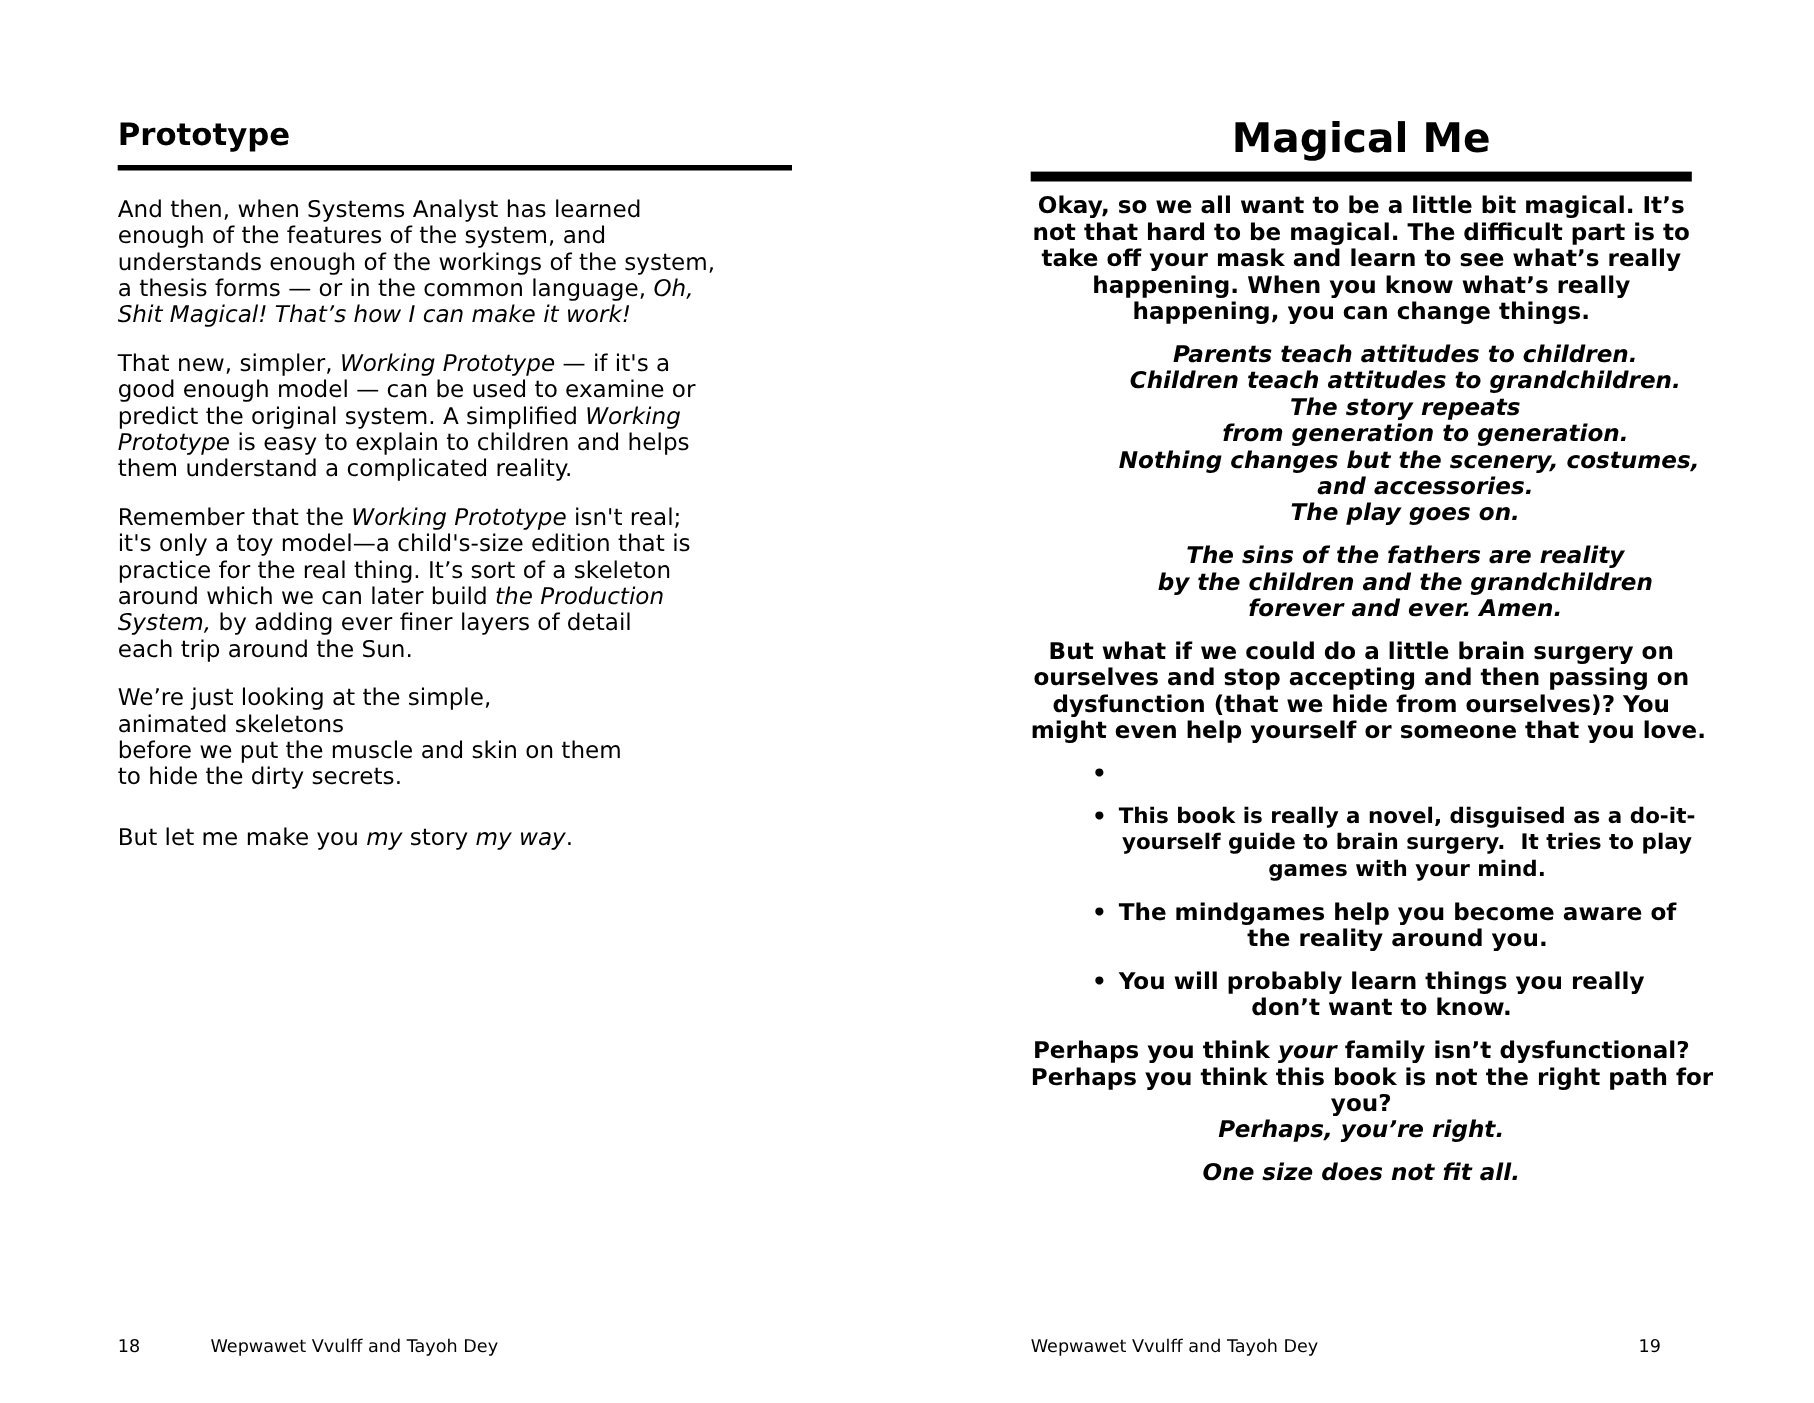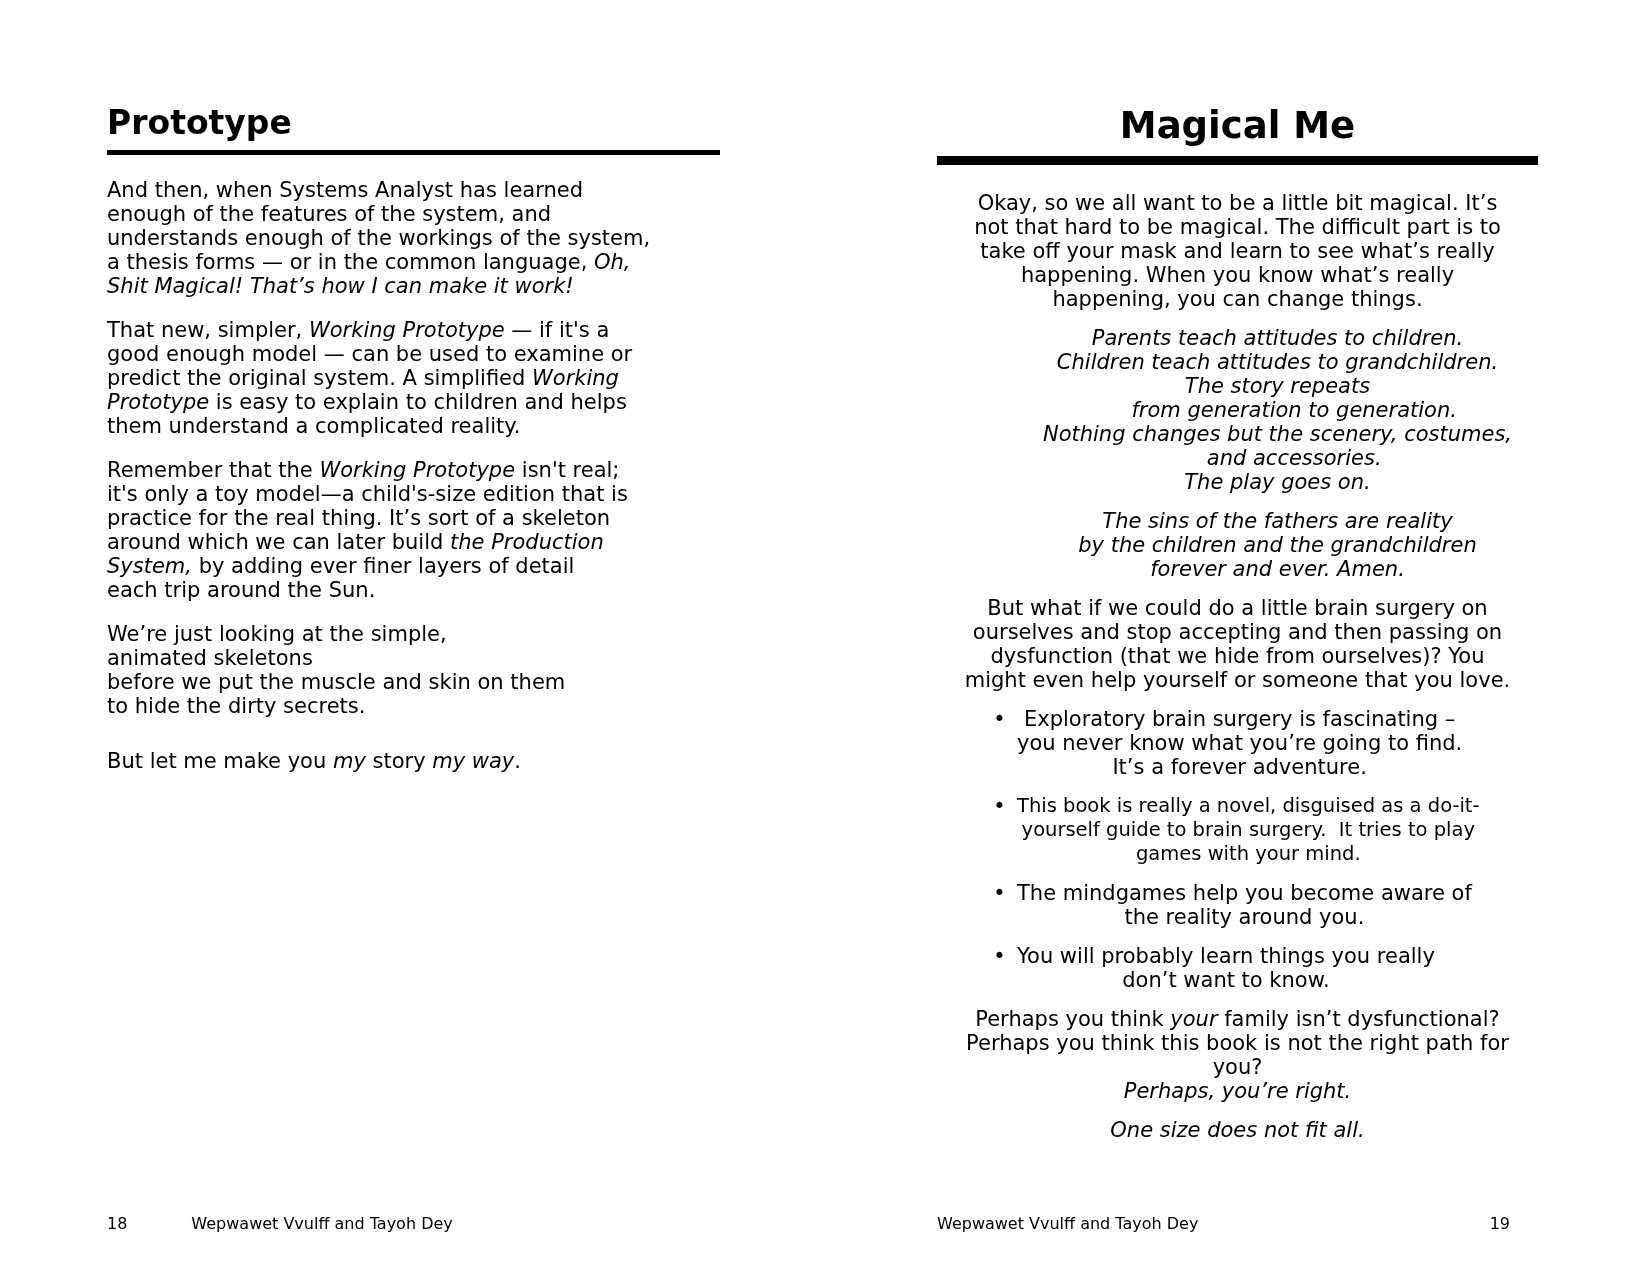--- a/index.html
+++ b/index.html
@@ -10,29 +10,29 @@
     color: #000000;
     font-family: "DejaVu Sans", "Liberation Sans", sans-serif;
     position: relative;
     overflow: hidden;
   }
   .page { position: absolute; top: 104px; }
   .page-left  { left: 107px; width: 613px; }
   .page-right { left: 937px; width: 601px; text-align: center; }
 
   .page-title { margin: 0; font-weight: bold; letter-spacing: 0; }
-  .page-left  .page-title { font-size: 33px; line-height: 37px; }
+  .page-left  .page-title { font-size: 28px; line-height: 37px; }
   .page-right .page-title { font-size: 37px; line-height: 43px; }
 
   .title-rule { background: #000; margin-top: 9px; }
   .page-left  .title-rule { height: 5px; }
   .page-right .title-rule { height: 9px; }
 
   .page-left  .page-body { padding-top: 23px; }
-  .page-right .page-body { padding-top: 26px; }
+  .page-right .page-body { padding-top: 10px; font-weight: bold; }
 
   .block {
     font-size: 21px;
     line-height: 24px;
     white-space: pre;      
   }
   .page-left  .block { margin: 0 0 20px 0; }
   .page-right .block { margin: 0 0 15px 0; }
 
   .verse { padding-left: 80px; font-style: italic; }
@@ -96,23 +96,21 @@
 Nothing changes but the scenery, costumes,
      and accessories.
 The play goes on.</em></div>
       <div class="block verse"><em>The sins of the fathers are reality
 by the children and the grandchildren
 forever and ever. Amen.</em></div>
       <div class="block p"><span>But what if we could do a little brain surgery on
 ourselves and stop accepting and then passing on
 dysfunction (that we hide from ourselves)? You
 might even help yourself or someone that you love.</span></div>
-      <div class="block bullet"><span class="bullet-marker">•</span><span class="bullet-text"><span>Exploratory brain surgery is fascinating –
-you never know what you’re going to find.
-It’s a forever adventure.</span></span></div>
+      <div class="block bullet"><span class="bullet-marker">•</span></div>
       <div class="block bullet tight"><span class="bullet-marker">•</span><span class="bullet-text"><span>This book is really a novel, disguised as a do-it-
 yourself guide to brain surgery.  It tries to play
 games with your mind.</span></span></div>
       <div class="block bullet"><span class="bullet-marker">•</span><span class="bullet-text"><span>The mindgames help you become aware of
 the reality around you.</span></span></div>
       <div class="block bullet"><span class="bullet-marker">•</span><span class="bullet-text"><span>You will probably learn things you really
 don’t want to know.</span></span></div>
       <div class="block p"><span>Perhaps you think </span><em>your</em><span> family isn’t dysfunctional?
 Perhaps you think this book is not the right path for
 you?

